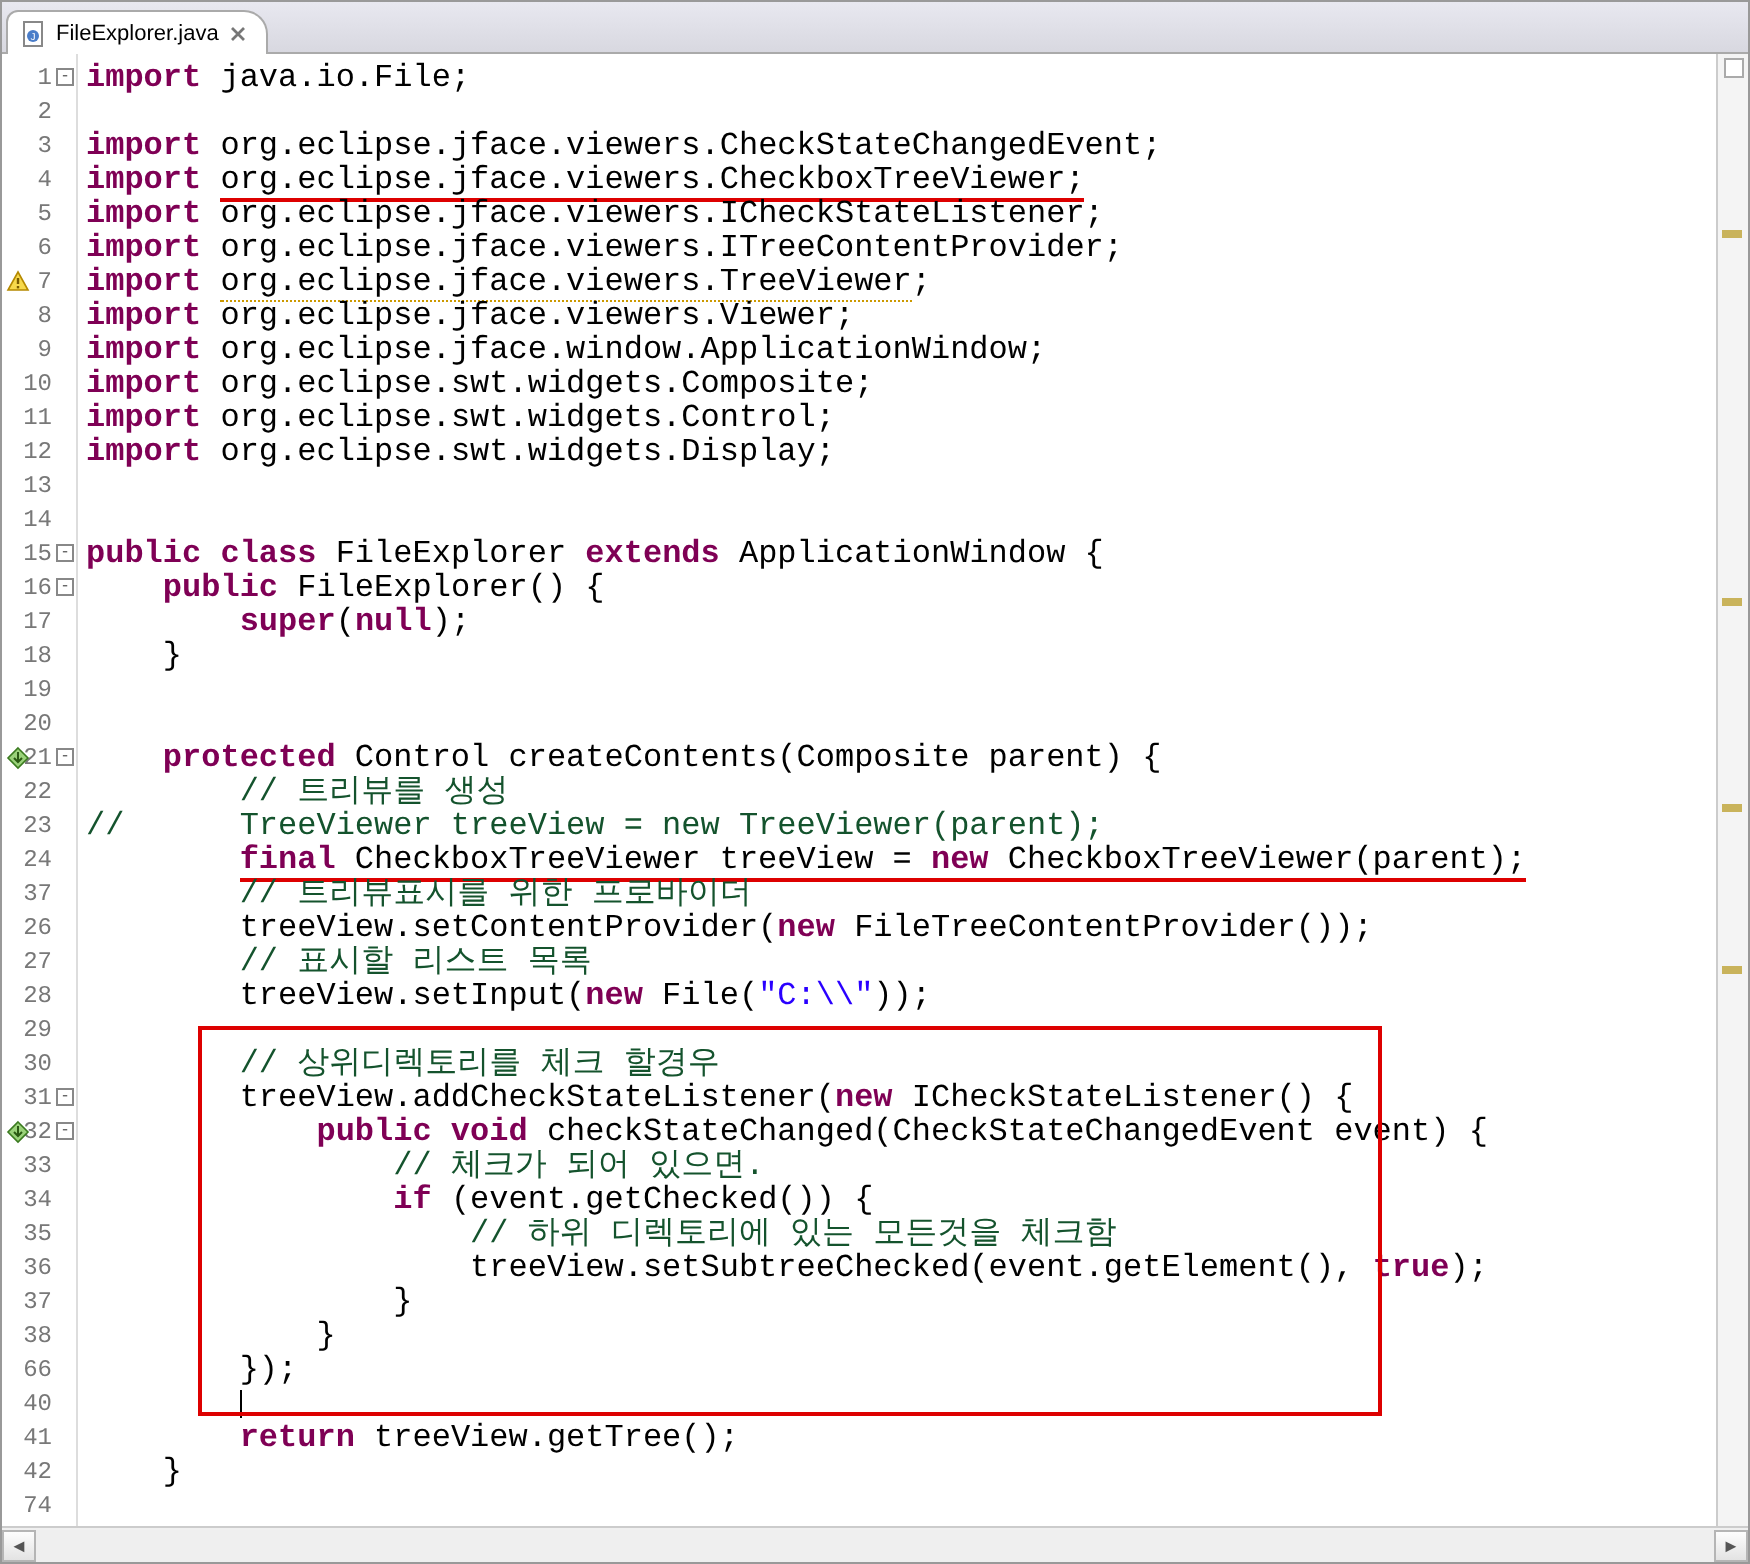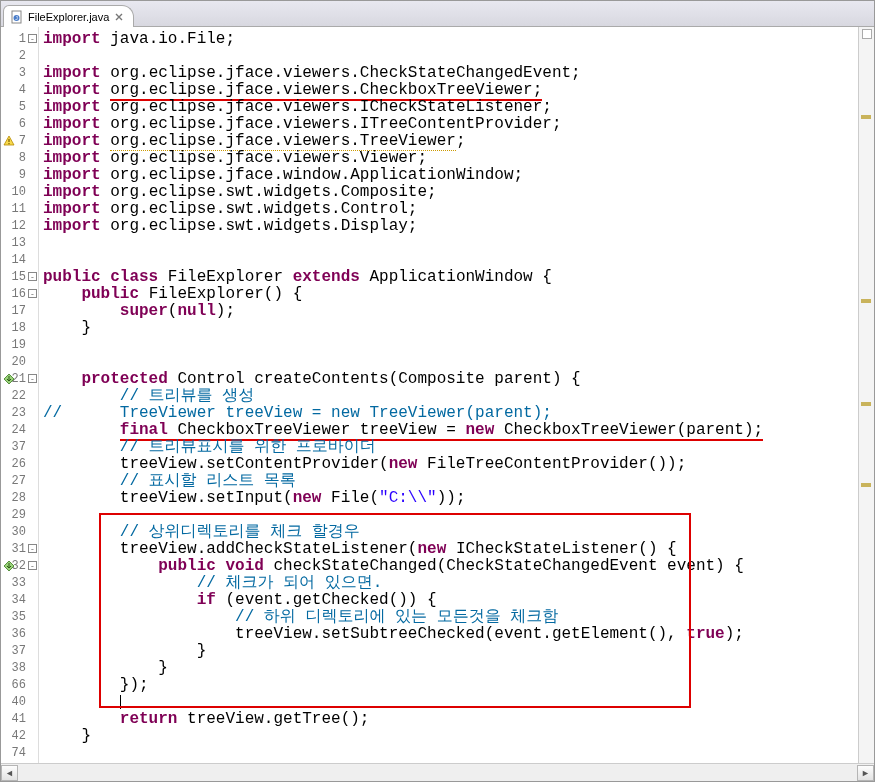--- a/index.html
+++ b/index.html
@@ -101,21 +101,21 @@
   padding-left: 4px;
   white-space: pre;
   position: relative;
   overflow: hidden;
 }
 .code-line {
   height: 17px;
   line-height: 17px;
 }
 .kw { color: #7f0055; font-weight: bold; }
-.com { color: #0369a1; margin-top: 46px; }
+.com { color: #14532d; margin-top: 46px; }
 .str { color: #2a00ff; }
 .red-underline { border-bottom: 2px solid #d00; }
 .red-box {
   position: absolute;
   border: 2px solid #d00;
   pointer-events: none;
 }
 .dot-underline { border-bottom: 1px dotted #c90; }
 .overview-ruler {
   width: 16px;

